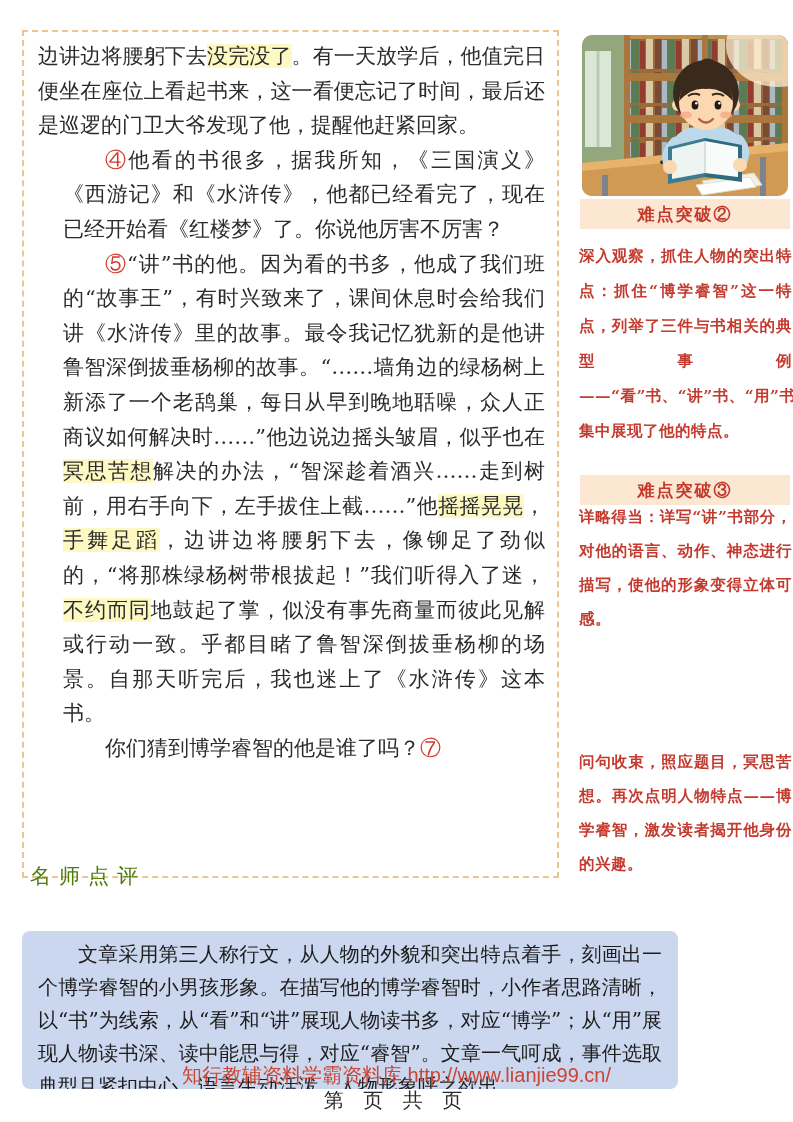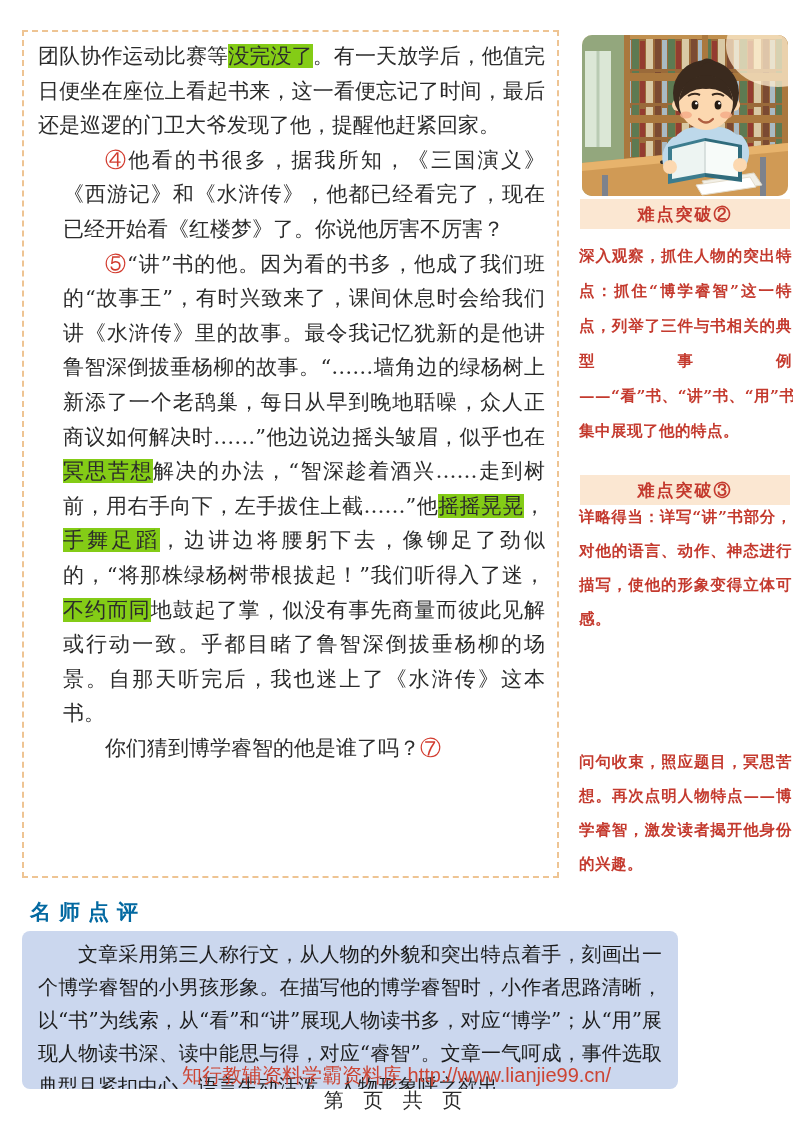--- a/index.html
+++ b/index.html
@@ -11,21 +11,21 @@
   .essay-box{
     position:absolute;left:22px;top:30px;width:537px;height:848px;
     box-sizing:border-box;border:2px dashed #eec493;background:#ffffff;
     padding:7px 12px 0 14px;overflow:hidden;
   }
   .essay-para{
     margin:0;font-size:21px;line-height:34.6px;color:#2b2b2b;
     text-align:justify;word-break:break-all;
   }
   .essay-para.indent{text-indent:2em;margin-left:25px;}
-  .hl{background:#84cc16;}
+  .hl{background:#fef9c3;}
   .circ{color:#d23b2e;}
   
   .illustration{
     position:absolute;left:582px;top:35px;width:206px;height:161px;
     border-radius:10px;overflow:hidden;background:#f3e2ca;
   }
   .note-title{
     position:absolute;left:580px;width:210px;height:30px;
     background:#fbe7d2;color:#c43a2e;font-weight:bold;font-size:17px;
     text-align:center;line-height:30px;letter-spacing:2px;
@@ -34,23 +34,23 @@
   .note-body{
     position:absolute;left:579px;width:213px;color:#c43a2e;
     font-size:15.5px;font-weight:600;letter-spacing:.5px;
     text-align:justify;word-break:break-all;
   }
   .nb2{top:238px;line-height:35px;}
   .nb3{top:500px;line-height:34px;}
   .nb4{top:745px;line-height:34px;}
   
   .review-heading{
-    position:absolute;left:30px;top:898px;margin:0;
+    position:absolute;left:30px;top:862px;margin:0;
     font-family:"Liberation Sans","DejaVu Sans",sans-serif;
-    font-size:21px;font-weight:bold;color:#0369a1;letter-spacing:8px;
+    font-size:21px;font-weight:normal;color:#4d7c0f;letter-spacing:8px;
   }
   .review-box{
     position:absolute;left:22px;top:931px;width:656px;height:158px;
     box-sizing:border-box;border-radius:8px;background:#cbd7ee;
     padding:7px 16px 0 16px;overflow:hidden;
   }
   .review-text{
     margin:0;font-size:20px;line-height:33px;color:#1d1d1d;
     text-indent:2em;text-align:justify;word-break:break-all;
   }
@@ -64,21 +64,21 @@
     position:absolute;left:0;top:1087px;width:100%;text-align:center;
     font-family:Liberation Sans, sans-serif;
     font-size:20px;color:#2a2a2a;letter-spacing:7px;
   }
 </style>
 </head>
 <body>
 
 <div class="essay-box">
   <div>
-      <p class="essay-para"><span>团队协作运动比赛等</span><span class="hl">没完没了</span><span>。有一天放学后，他值完日便坐在座位上看起书来，这一看便忘记了时间，最后还是巡逻的门卫大爷发现了他，提醒他赶紧回家。</span></p>
+      <p class="essay-para"><span>边讲边将腰躬下去</span><span class="hl">没完没了</span><span>。有一天放学后，他值完日便坐在座位上看起书来，这一看便忘记了时间，最后还是巡逻的门卫大爷发现了他，提醒他赶紧回家。</span></p>
       <p class="essay-para indent"><span class="circ">④</span><span>他看的书很多，据我所知，《三国演义》《西游记》和《水浒传》，他都已经看完了，现在已经开始看《红楼梦》了。你说他厉害不厉害？</span></p>
       <p class="essay-para indent"><span class="circ">⑤</span><span>“讲”书的他。因为看的书多，他成了我们班的“故事王”，有时兴致来了，课间休息时会给我们讲《水浒传》里的故事。最令我记忆犹新的是他讲鲁智深倒拔垂杨柳的故事。“……墙角边的绿杨树上新添了一个老鸹巢，每日从早到晚地聒噪，众人正商议如何解决时……”他边说边摇头皱眉，似乎也在</span><span class="hl">冥思苦想</span><span>解决的办法，“智深趁着酒兴……走到树前，用右手向下，左手拔住上截……”他</span><span class="hl">摇摇晃晃</span><span>，</span><span class="hl">手舞足蹈</span><span>，边讲边将腰躬下去，像铆足了劲似的，“将那株绿杨树带根拔起！”我们听得入了迷，</span><span class="hl">不约而同</span><span>地鼓起了掌，似没有事先商量而彼此见解或行动一致。乎都目睹了鲁智深倒拔垂杨柳的场景。自那天听完后，我也迷上了《水浒传》这本书。</span></p>
       <p class="essay-para indent"><span>你们猜到博学睿智的他是谁了吗？</span><span class="circ">⑦</span></p>
     </div>
 </div>
 
 <div class="illustration">
   <svg width="206" height="161" viewBox="0 0 206 161" xmlns="http://www.w3.org/2000/svg">
     <defs>
       <pattern id="bkp" width="36" height="34" patternUnits="userSpaceOnUse">

